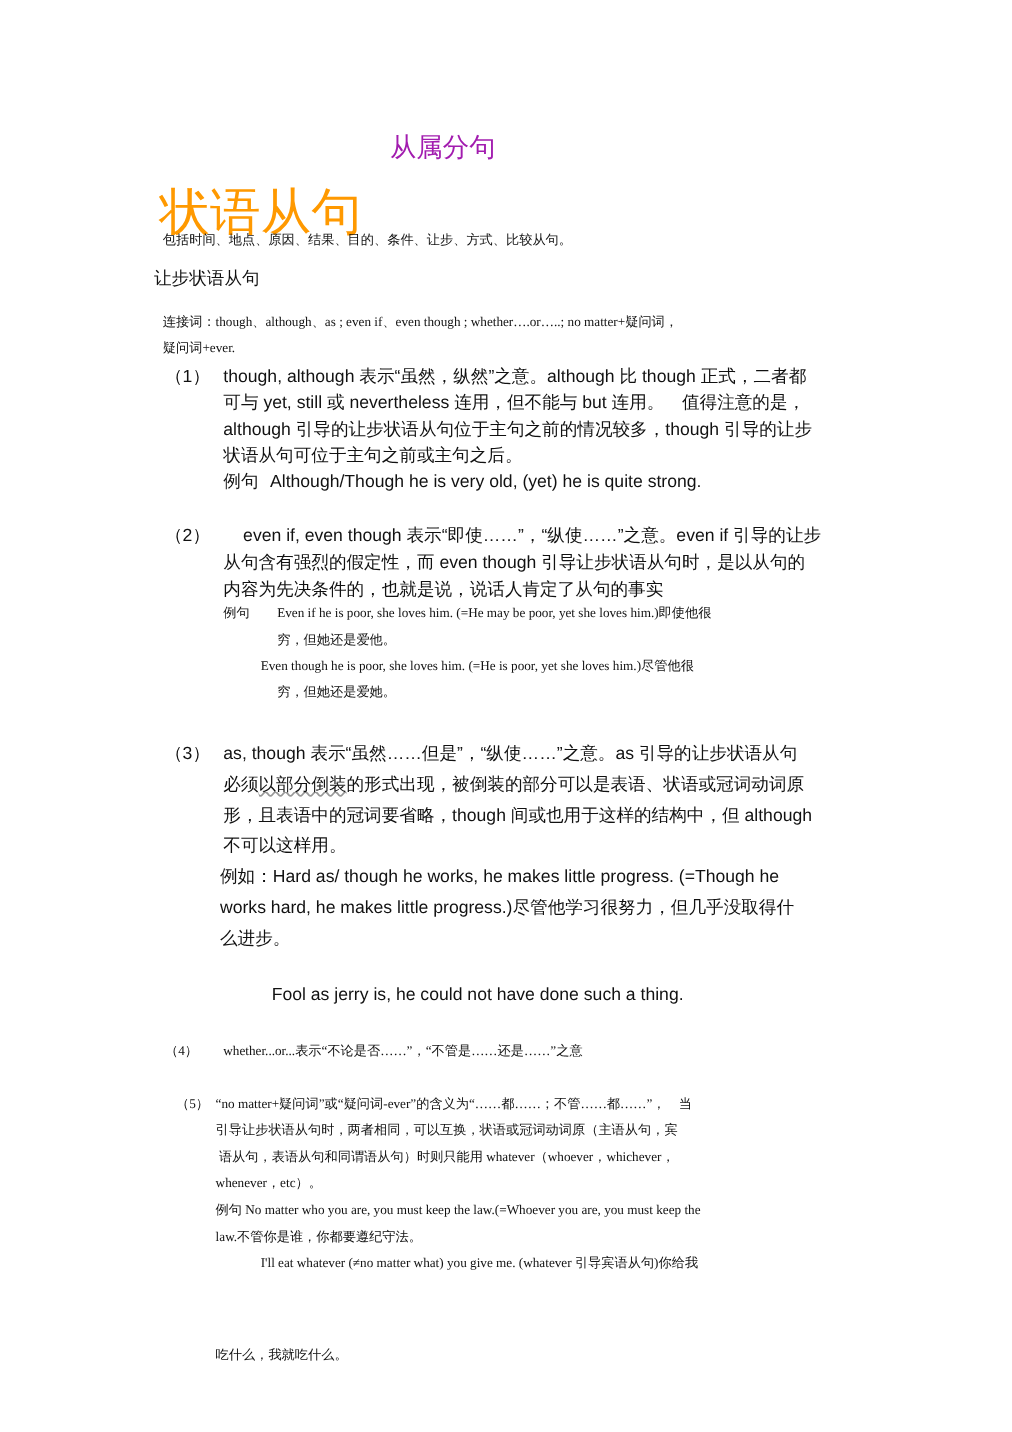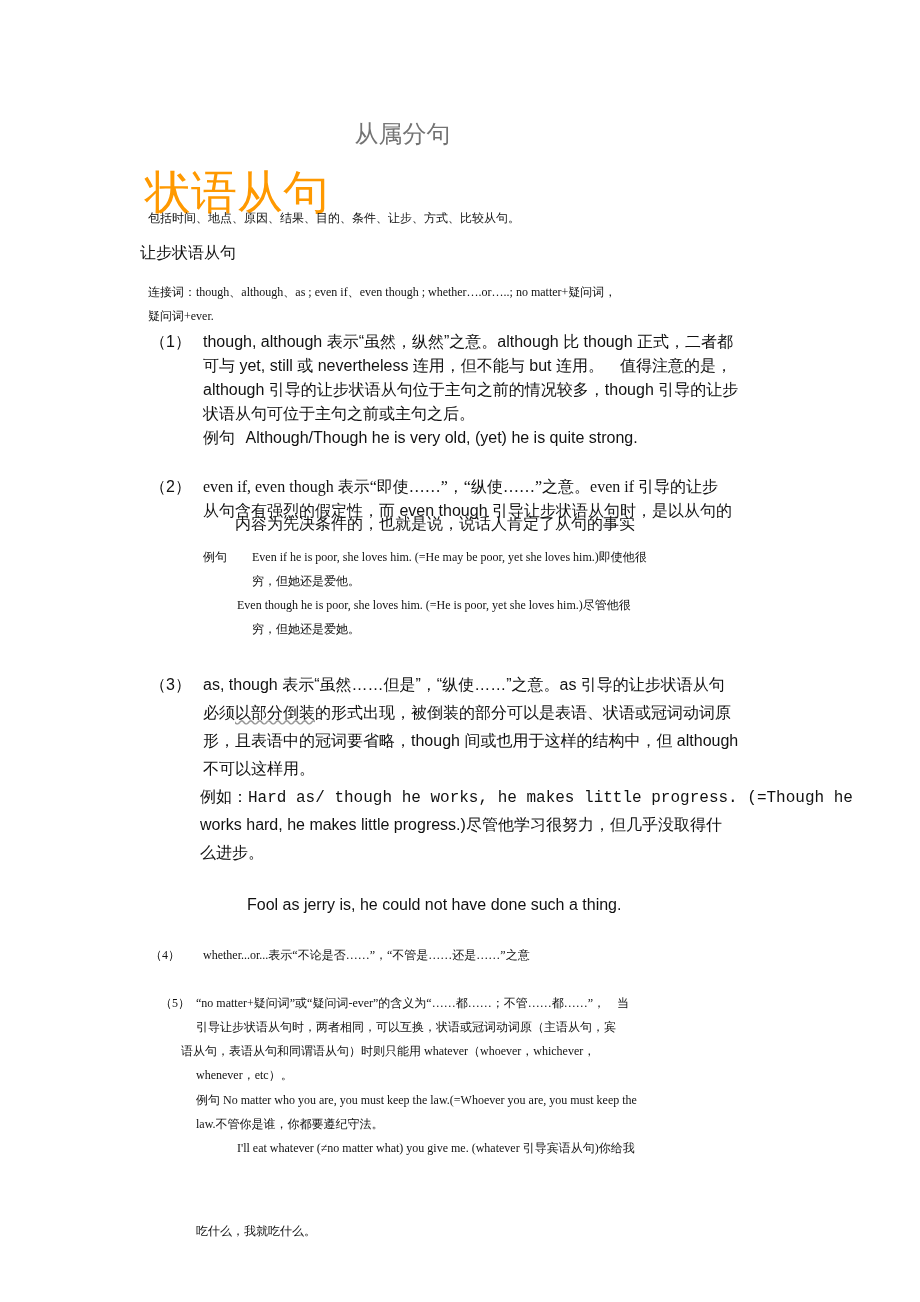--- a/index.html
+++ b/index.html
@@ -1,19 +1,19 @@
 <!DOCTYPE html>
 <html><head>
 <meta charset="utf-8">
 <style>
   html, body { margin:0; padding:0; background:#ffffff; }
   body { width:920px; height:1302px; position:relative; overflow:hidden;
          font-family: "DejaVu Serif", "Liberation Serif", serif; color:#111; }
   .abs { position:absolute; white-space:nowrap; }
-  .title { left:0; width:805px; text-align:center; top:118px; font-size:24px; color:#737373;
+  .title { left:0; width:805px; text-align:center; top:118px; font-size:24px; color:#a21caf;
            font-family:"DejaVu Sans", sans-serif; }
   .h1 { left:145px; top:162px; font-size:46px; color:#ff9900; font-family:"DejaVu Sans", sans-serif; }
   .intro { left:148px; top:210px; font-size:15px; color:#222; }
   .h2 { left:140px; top:243px; font-size:16px; color:#111; font-family:"DejaVu Sans", sans-serif; font-weight:normal; }
   .serif { font-family:"Liberation Serif", "DejaVu Serif", serif; font-size:12px; color:#111; }
   .sans { font-family:"Liberation Sans", "DejaVu Sans", sans-serif; font-size:16px; color:#111; }
   .line { position:absolute; white-space:nowrap; }
   .num { position:absolute; white-space:nowrap; }
   .uline { text-decoration-color:#666; }
   .wavy { text-decoration: underline wavy; text-decoration-color:#999; }
@@ -38,58 +38,58 @@
     <div class="line sans" style="left:203px; top:380px;">although 引导的让步状语从句位于主句之前的情况较多，though 引导的让步</div>
     <div class="line sans" style="left:203px; top:404px;">状语从句可位于主句之前或主句之后。</div>
     <div class="line sans" style="left:203px; top:428px;">
       <span>例句</span>
       <span style="margin-left:6px">Although/Though he is very old, (yet) he is quite strong.</span>
     </div>
   </div>
 
   <div>
     <div class="num sans" style="left:150px; top:477px;">（2）</div>
-    <div class="line sans" style="left:203px; top:477px;font-family:Liberation Serif, serif;">even if, even though  表示“即使……”，“纵使……”之意。even if 引导的让步</div>
+    <div class="line sans" style="left:221px; top:477px;">even if, even though  表示“即使……”，“纵使……”之意。even if 引导的让步</div>
     <div class="line sans" style="left:203px; top:501px;">从句含有强烈的假定性，而 even though 引导让步状语从句时，是以从句的</div>
-    <div class="line sans" style="left:203px; top:514px;margin-left:32px;">内容为先决条件的，也就是说，说话人肯定了从句的事实</div>
+    <div class="line sans" style="left:203px; top:526px;">内容为先决条件的，也就是说，说话人肯定了从句的事实</div>
     <div class="line serif" style="left:203px; top:549px;">例句</div>
     <div class="line serif" style="left:252px; top:549px;">Even if he is poor, she loves him. (=He may be poor, yet she loves him.)即使他很</div>
     <div class="line serif" style="left:252px; top:573px;">穷，但她还是爱他。</div>
     <div class="line serif" style="left:237px; top:597px;">Even though he is poor, she loves him. (=He is poor, yet she loves him.)尽管他很</div>
     <div class="line serif" style="left:252px; top:621px;">穷，但她还是爱她。</div>
   </div>
 
   <div>
     <div class="num sans" style="left:150px; top:675px;">（3）</div>
     <div class="line sans" style="left:203px; top:675px;">as,  though 表示“虽然……但是”，“纵使……”之意。as 引导的让步状语从句</div>
     <div class="line sans" style="left:203px; top:703px;">
       <span>必须</span><span class="wavy">以部分倒装</span><span>的形式出现，被倒装的部分可以是</span><span class="uline">表语、状语或冠词动词原</span>
     </div>
     <div class="line sans" style="left:203px; top:731px;">
       <span class="uline">形，且表语中的冠词要省略</span><span>，though 间或也用于这样的结构中，但 although</span>
     </div>
     <div class="line sans" style="left:203px; top:759px;">不可以这样用。</div>
-    <div class="line sans" style="left:200px; top:787px;font-family:Liberation Mono, monospace;">
+    <div class="line sans" style="left:200px; top:787px;">
       <span>例如：</span><span>Hard  as/  though  he  works,  he  makes  little  progress.  (=Though  he</span>
     </div>
     <div class="line sans" style="left:200px; top:815px;">works hard, he makes little progress.)尽管他学习很努力，但几乎没取得什</div>
     <div class="line sans" style="left:200px; top:843px;">么进步。</div>
     <div class="line sans" style="left:247px; top:896px;">Fool  as  jerry  is,  he  could  not  have  done  such  a  thing.</div>
   </div>
 
   <div>
     <div class="num serif" style="left:150px; top:947px;">（4）</div>
     <div class="line serif" style="left:203px; top:947px;">whether...or...表示“不论是否……”，“不管是……还是……”之意</div>
   </div>
 
   <div>
     <div class="num serif" style="left:160px; top:995px;">（5）</div>
     <div class="line serif" style="left:196px; top:995px;">“no matter+疑问词”或“疑问词-ever”的含义为“……都……；不管……都……”，　当</div>
     <div class="line serif" style="left:196px; top:1019px;">引导让步状语从句时，两者相同，可以互换，状语或冠词动词原（主语从句，宾</div>
-    <div class="line serif" style="left:181px; top:1043px;">语从句，表语从句和同谓语从句）时则只能用 whatever（whoever，whichever，</div>
+    <div class="line serif" style="left:199px; top:1043px;">语从句，表语从句和同谓语从句）时则只能用 whatever（whoever，whichever，</div>
     <div class="line serif" style="left:196px; top:1067px;">whenever，etc）。</div>
     <div class="line serif" style="left:196px; top:1092px;">
       <span>例句</span><span> No matter who you are, you must keep the law.(=Whoever you are, you must keep the</span>
     </div>
     <div class="line serif" style="left:196px; top:1116px;">law.不管你是谁，你都要遵纪守法。</div>
     <div class="line serif" style="left:237px; top:1140px;">I'll eat whatever (≠no matter what) you give me. (whatever 引导宾语从句)你给我</div>
     <div class="line serif" style="left:196px; top:1223px;">吃什么，我就吃什么。</div>
   </div>
 
 </div>

